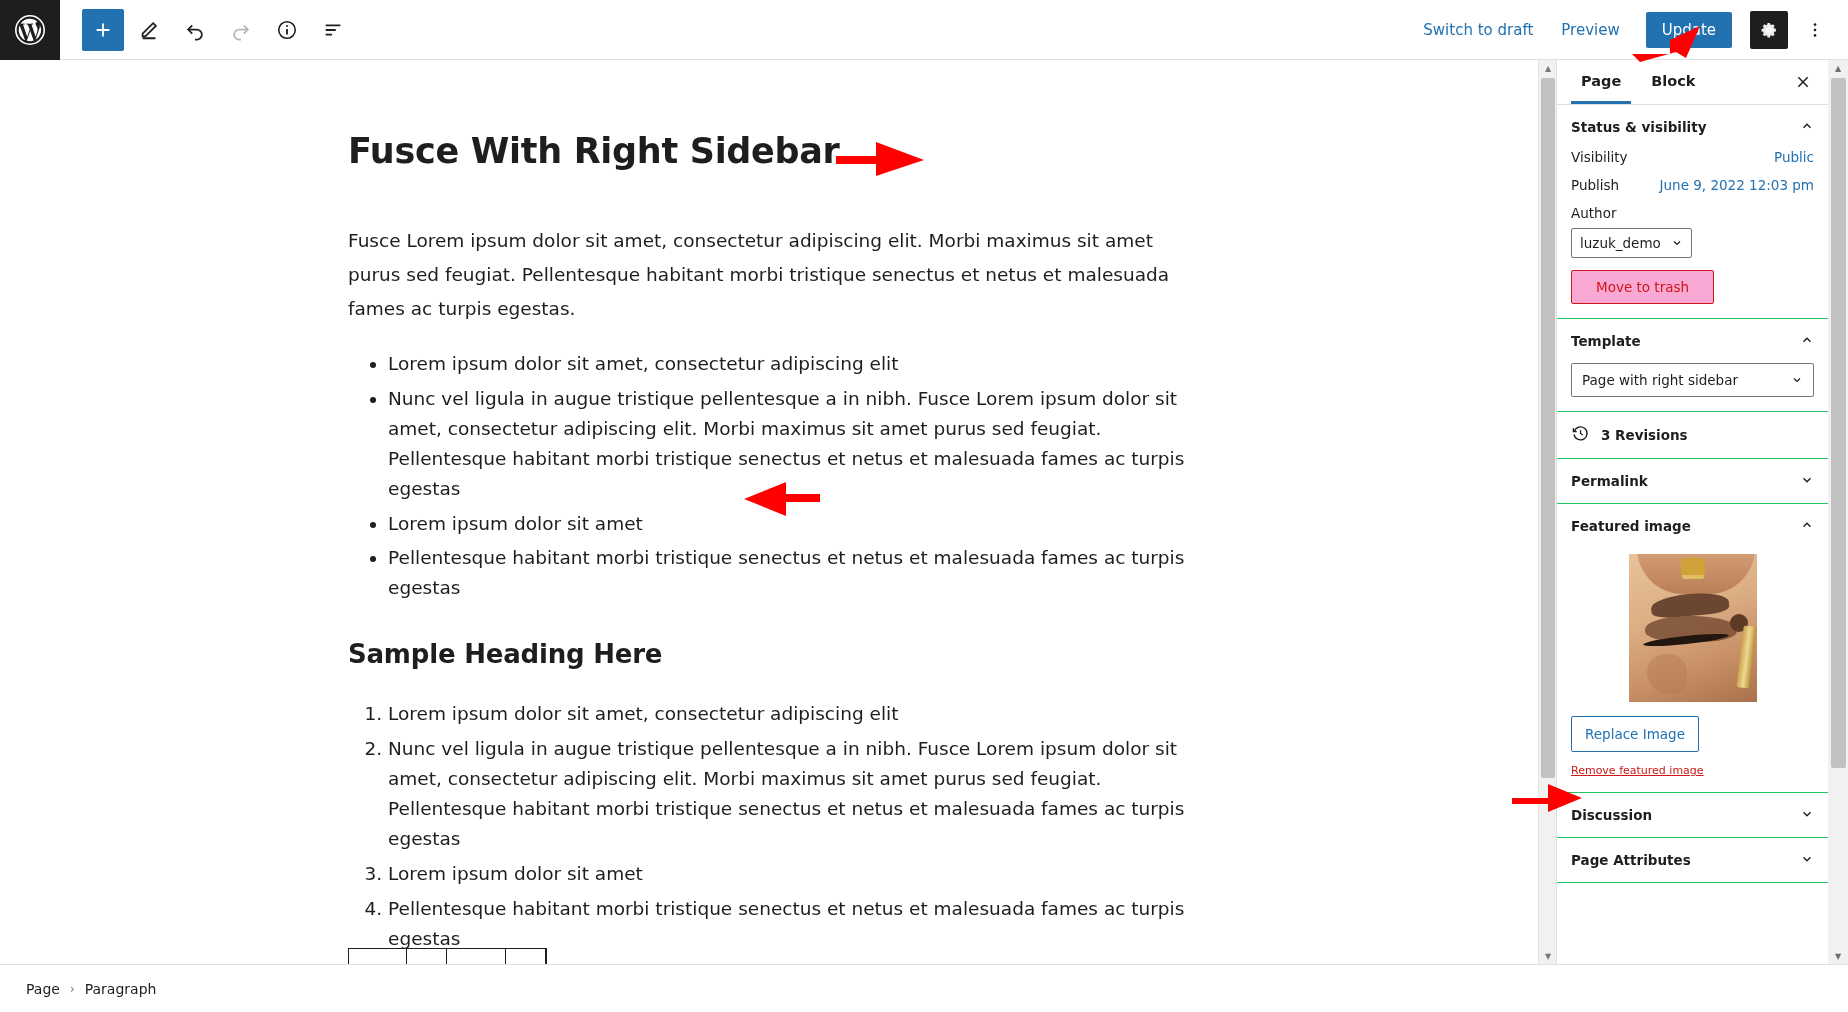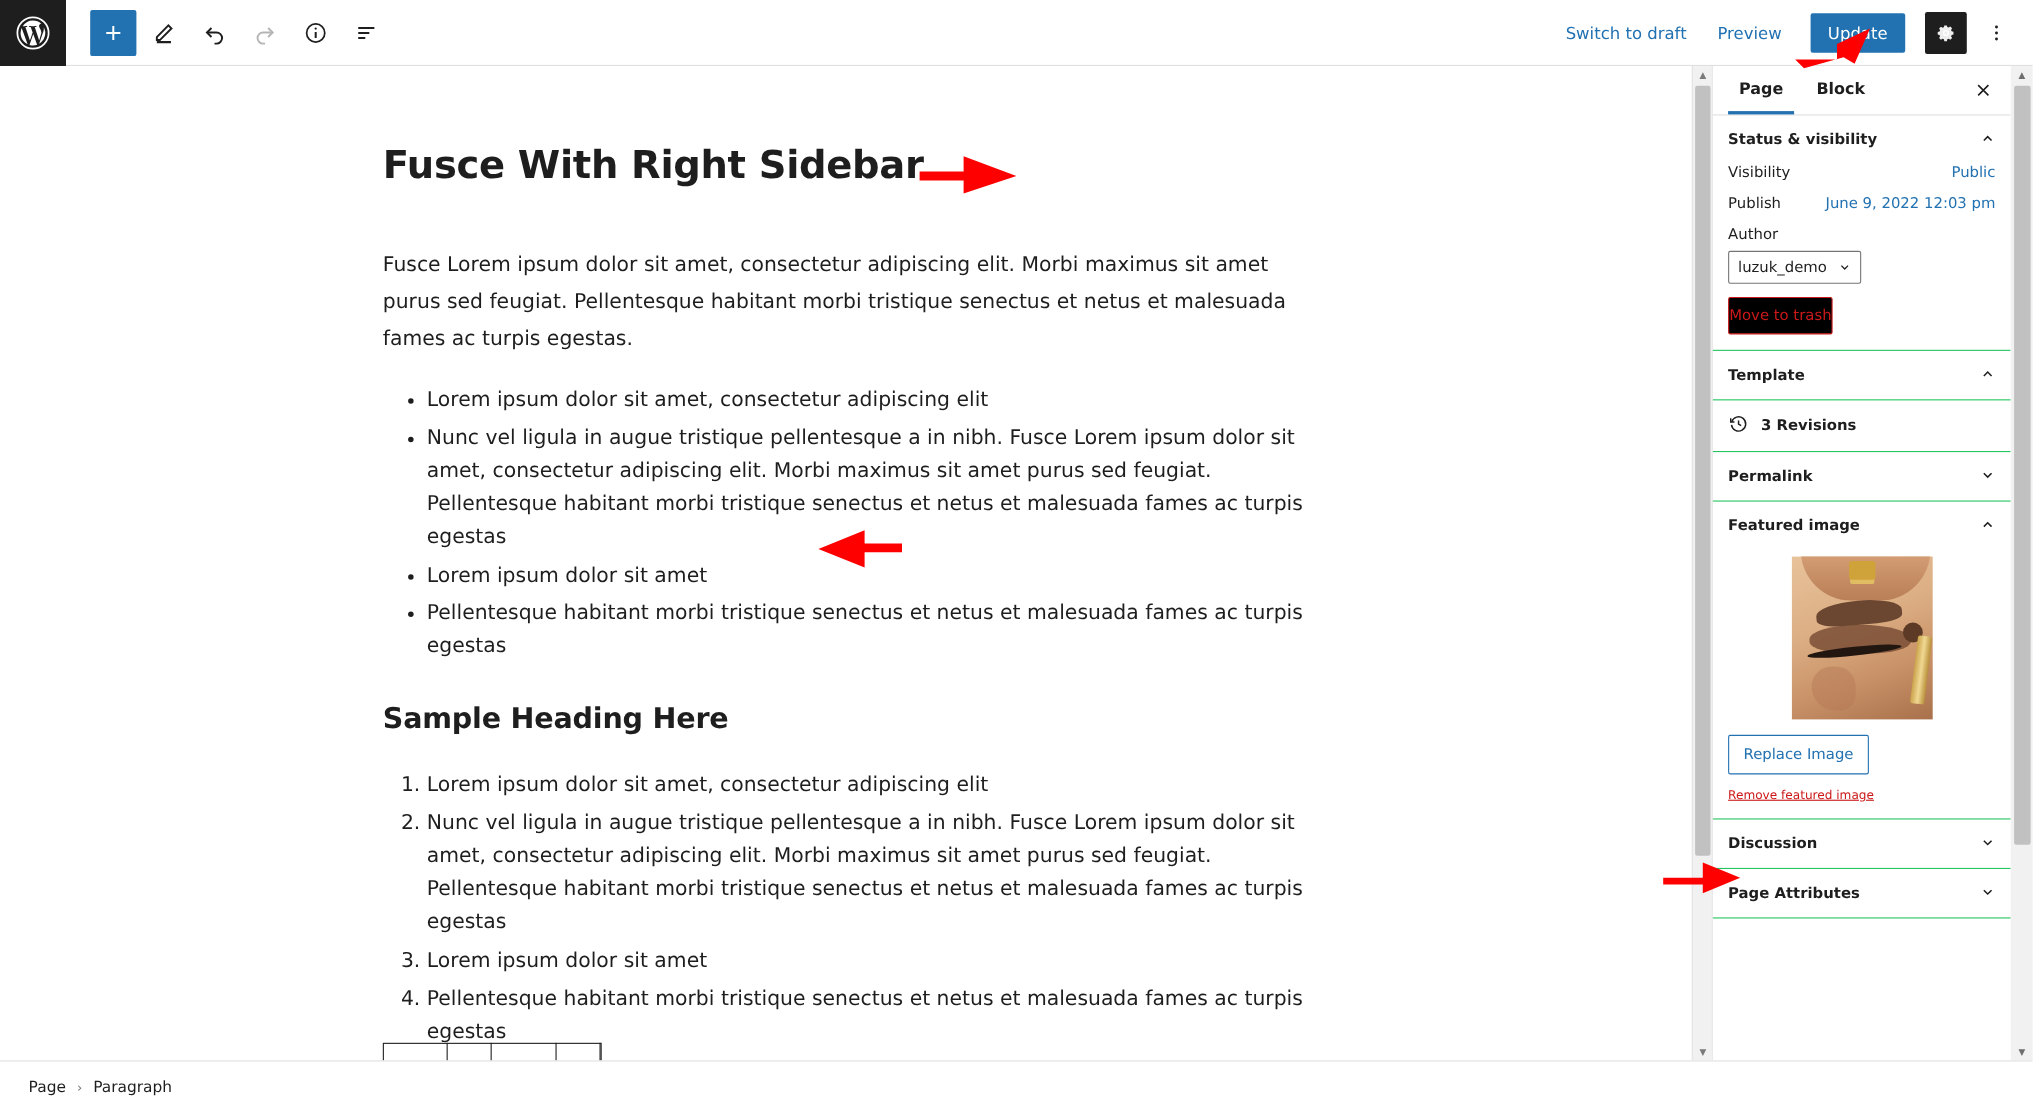--- a/index.html
+++ b/index.html
@@ -139,22 +139,22 @@
   .row-value { font-size: 13.5px; color: #2271b1; cursor: pointer; }
   .field-label { font-size: 13.5px; color: #1e1e1e; display: block; margin-bottom: 7px; }
   .sel {
     display: inline-flex; align-items: center; justify-content: space-between;
     border: 1px solid #757575; border-radius: 2px; background: #fff;
     font-size: 13.5px; color: #1e1e1e; padding: 6px 8px; cursor: pointer;
     min-width: 88px; gap: 10px;
   }
   .sel.full { width: 100%; padding: 8px 10px; }
   .danger-btn {
-    margin-top: 12px; border: 1px solid #cc1818; color: #cc1818; background: #000000;
-    border-radius: 2px; font-size: 13.5px; padding: 8px 0; cursor: pointer;
+    margin-top: 12px; border: 1px solid #cc1818; color: #cc1818; background: #f9a8d4;
+    border-radius: 2px; font-size: 13.5px; padding: 8px 24px; cursor: pointer;
     font-family: "DejaVu Sans", "Liberation Sans", sans-serif;
   }
   .rev-row {
     display: flex; align-items: center; gap: 11px; height: 46px; cursor: pointer;
   }
   .rev-label { font-size: 13.5px; font-weight: 700; color: #1e1e1e; }
   .feat-img-wrap { display: flex; justify-content: center; padding: 6px 0 14px 0; }
   .feat-img {
     width: 128px; height: 148px; border: 0; cursor: pointer;
     background: linear-gradient(160deg,#e8c29a 0%, #dcae84 40%, #c99167 70%, #a9714b 100%);
@@ -406,20 +406,28 @@
   </div>
 
   <div class="panel">
     <div class="panel-head">
       <span class="panel-title">Template</span>
       <span class="chev">
         <svg width="14" height="14" viewBox="0 0 24 24" fill="none" stroke="currentColor" stroke-width="2.4">
               <path d="M6 15l6-6 6 6"></path>
             </svg>
       </span>
+    </div>
+    <div class="panel-body">
+      <div class="sel full">
+        <span>Page with right sidebar</span>
+        <svg width="12" height="12" viewBox="0 0 24 24" fill="none" stroke="#1e1e1e" stroke-width="2.4">
+              <path d="M6 9l6 6 6-6"></path>
+            </svg>
+      </div>
     </div>
   </div>
 
   <div class="panel">
     <div class="rev-row">
       <span>
         <svg width="19" height="19" viewBox="0 0 24 24" fill="none" stroke="#1e1e1e" stroke-width="1.7">
           <path d="M4.2 9.4A8.2 8.2 0 1 1 3.9 13"></path>
               <path d="M3 5.3v4.3h4.3"></path>
               <path d="M12 7.8V12l3 1.9"></path>

